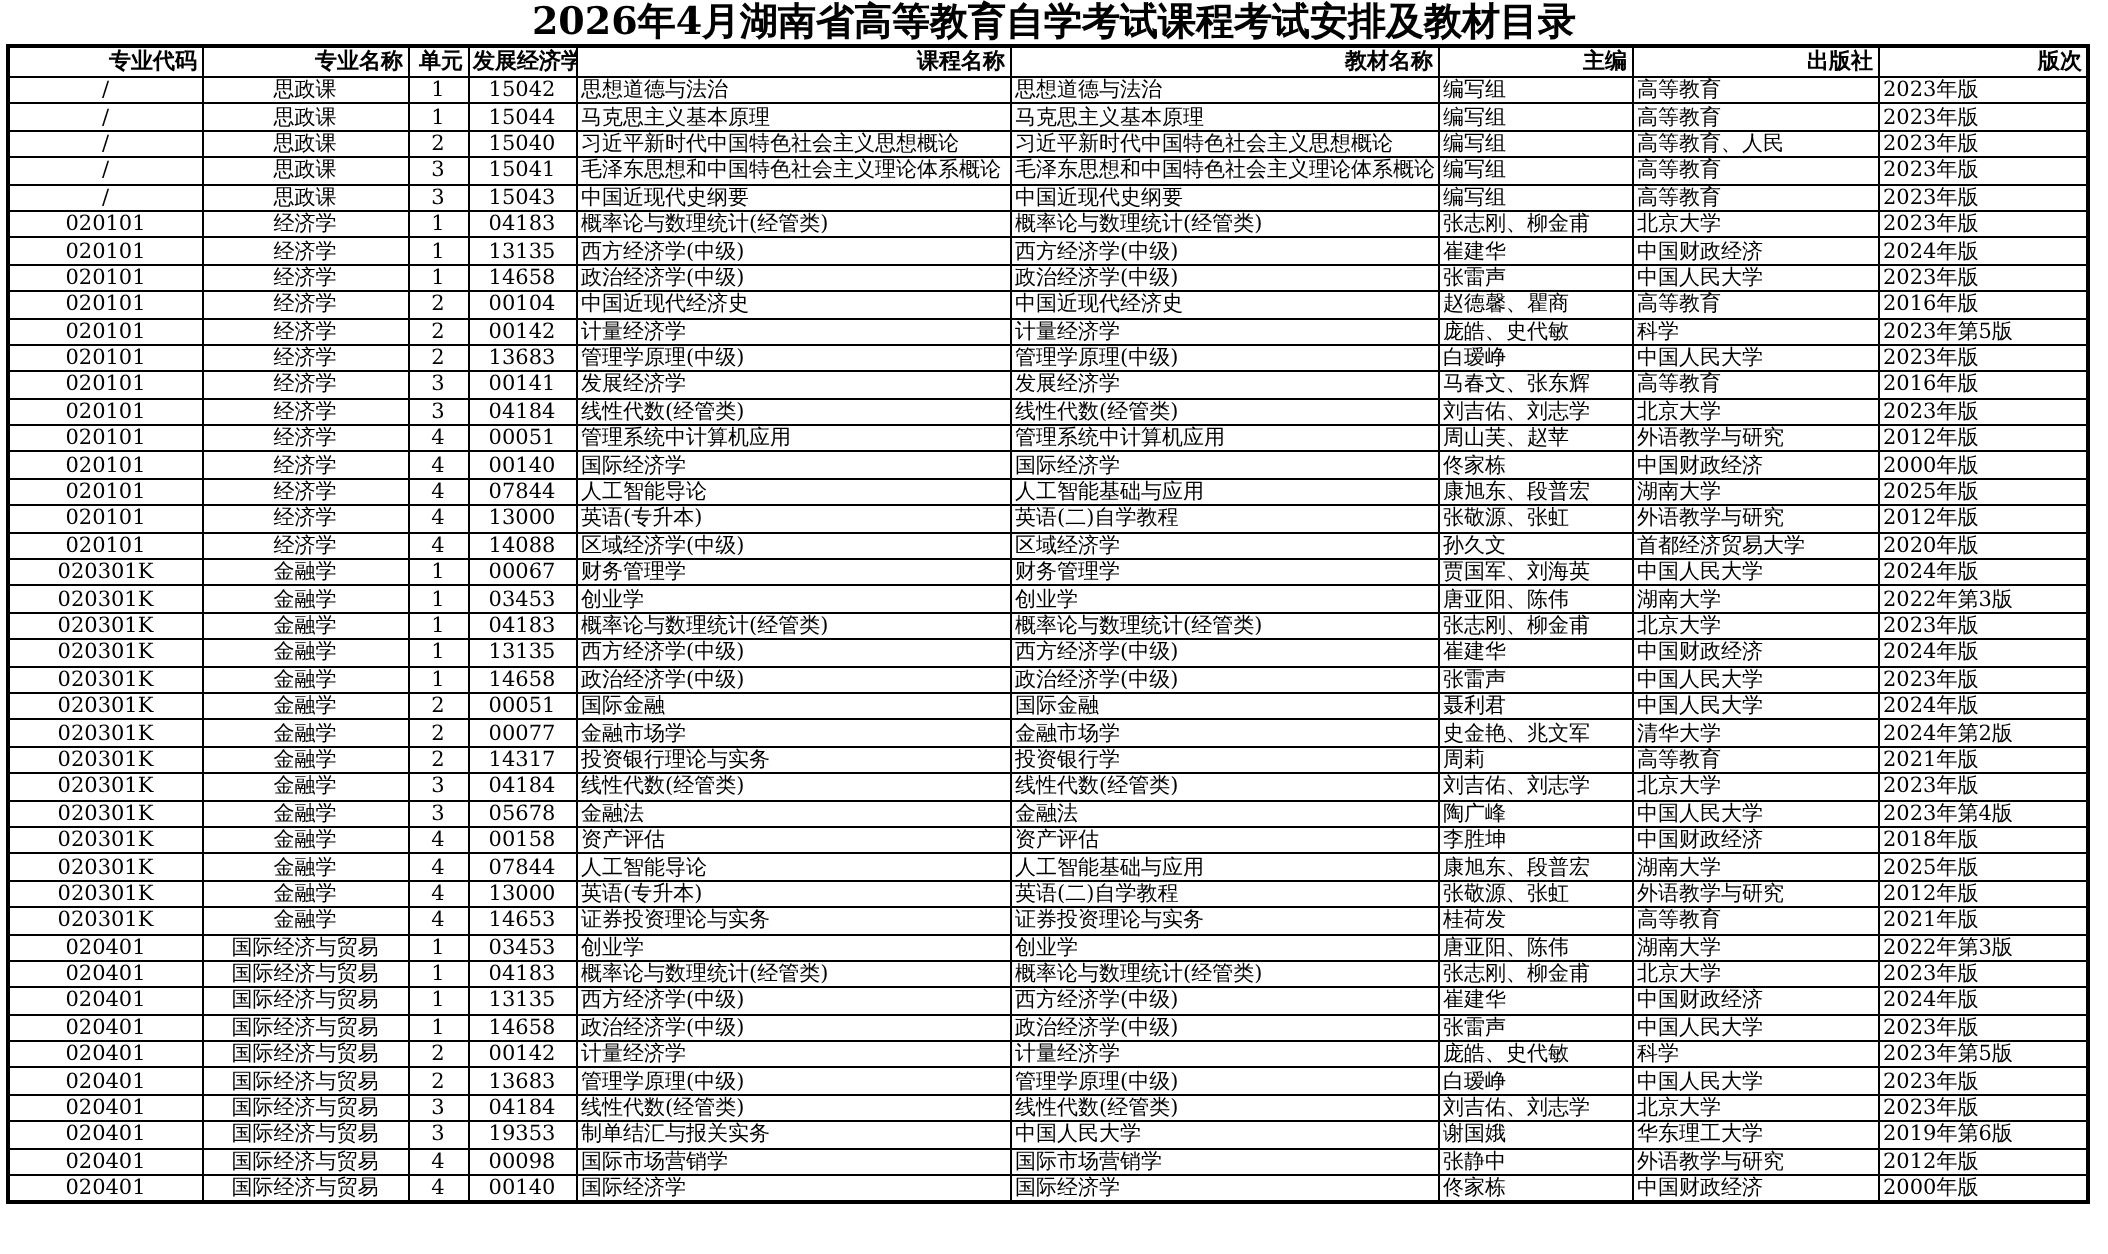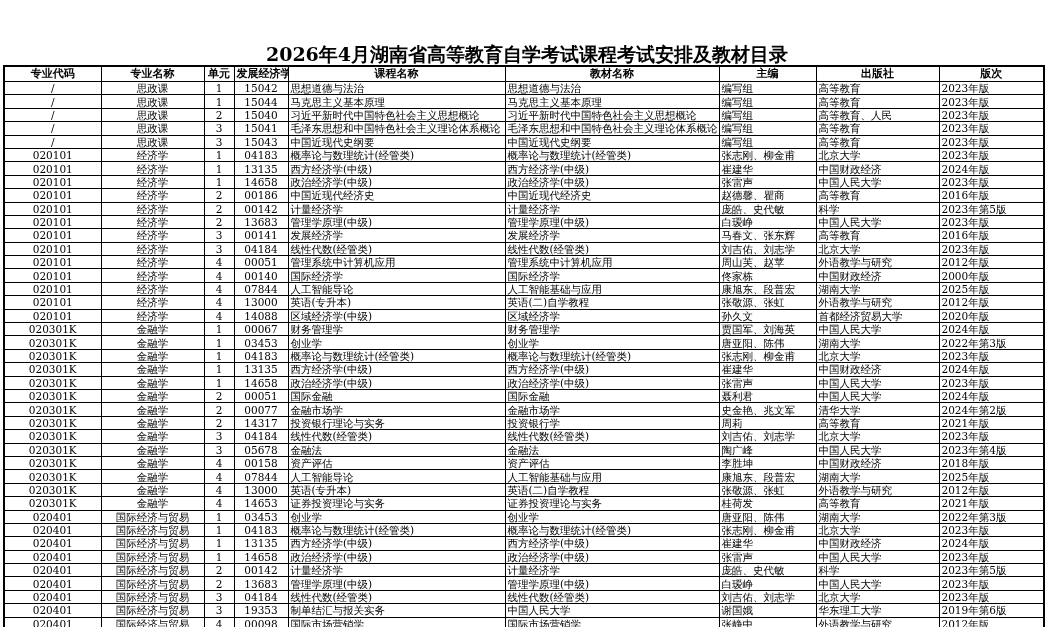--- a/index.html
+++ b/index.html
@@ -13,21 +13,20 @@
     color: #000000;
   }
   .page-title {
     width: 1054px;
     text-align: center;
     font-size: 19px;
     font-weight: bold;
     line-height: 22px;
     height: 22px;
     white-space: nowrap;
-    margin-top: 43px;
   }
   table.course-table {
     border-collapse: collapse;
     table-layout: fixed;
     margin-left: 3px;
     width: 1040px;
     border: 2px solid #000000;
   }
   .course-table th, .course-table td {
     border: 1px solid #000000;
@@ -36,21 +35,21 @@
     height: 12.4px;
     padding: 0 2px;
     white-space: nowrap;
     overflow: hidden;
     font-weight: normal;
   }
   .course-table thead th {
     font-weight: bold;
     font-size: 11px;
     height: 14px;
-    text-align: center;
+    text-align: right;
   }
   .ac { text-align: center; }
   .al { text-align: left; }
   col.w1 { width: 97px; }
   col.w2 { width: 103px; }
   col.w3 { width: 30px; }
   col.w4 { width: 54px; }
   col.w5 { width: 217px; }
   col.w6 { width: 214px; }
   col.w7 { width: 97px; }
@@ -173,21 +172,21 @@
         <td class="al">政治经济学(中级)</td>
         <td class="al">政治经济学(中级)</td>
         <td class="al">张雷声</td>
         <td class="al">中国人民大学</td>
         <td class="al">2023年版</td>
       </tr>
       <tr>
         <td class="ac">020101</td>
         <td class="ac">经济学</td>
         <td class="ac">2</td>
-        <td class="ac">00186</td>
+        <td class="ac">00104</td>
         <td class="al">中国近现代经济史</td>
         <td class="al">中国近现代经济史</td>
         <td class="al">赵德馨、瞿商</td>
         <td class="al">高等教育</td>
         <td class="al">2016年版</td>
       </tr>
       <tr>
         <td class="ac">020101</td>
         <td class="ac">经济学</td>
         <td class="ac">2</td>

